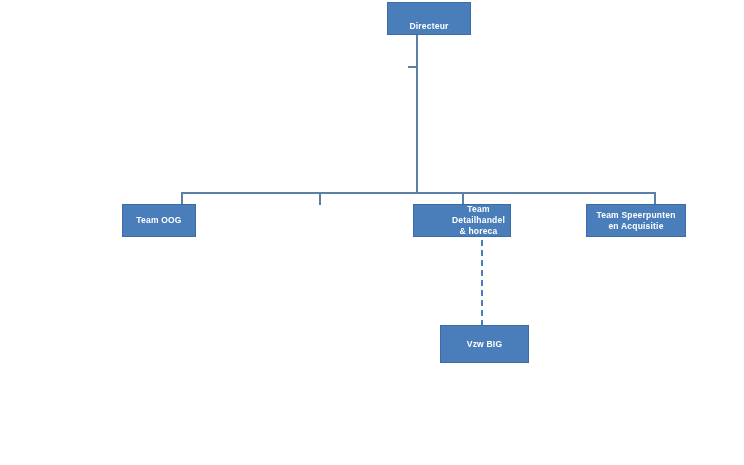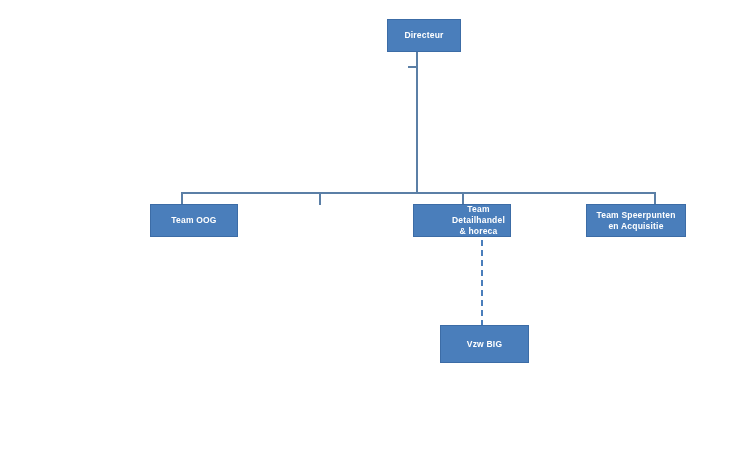--- a/index.html
+++ b/index.html
@@ -61,26 +61,26 @@
 
   <div class="connector h" style="left:181px; top:192px; width:474px;"></div>
 
   <div class="connector v" style="left:181px; top:192px; height:13px;"></div>
   <div class="connector v" style="left:319px; top:192px; height:13px;"></div>
   <div class="connector v" style="left:462px; top:192px; height:13px;"></div>
   <div class="connector v" style="left:654px; top:192px; height:13px;"></div>
 
   <div class="connector-dashed" style="left:481px; top:240px; height:86px;"></div>
 
-  <div class="node" style="left:387px; top:19px; width:74px; height:33px;">
+  <div class="node" style="left:387px; top:2px; width:84px; height:33px;align-items:flex-end;">
     <span class="node-label">Directeur</span>
   </div>
 
 
-  <div class="node" style="left:150px; top:204px; width:88px; height:33px;justify-content:center;">
+  <div class="node" style="left:122px; top:204px; width:74px; height:33px;justify-content:center;">
     <span class="node-label">Team OOG</span>
   </div>
 
 
   <div class="node" style="left:413px; top:204px; width:98px; height:33px;padding-left:37px;">
     <span class="node-label">
       <span>Team Detailhandel</span><br>
       <span>&amp; horeca</span>
     </span>
   </div>

